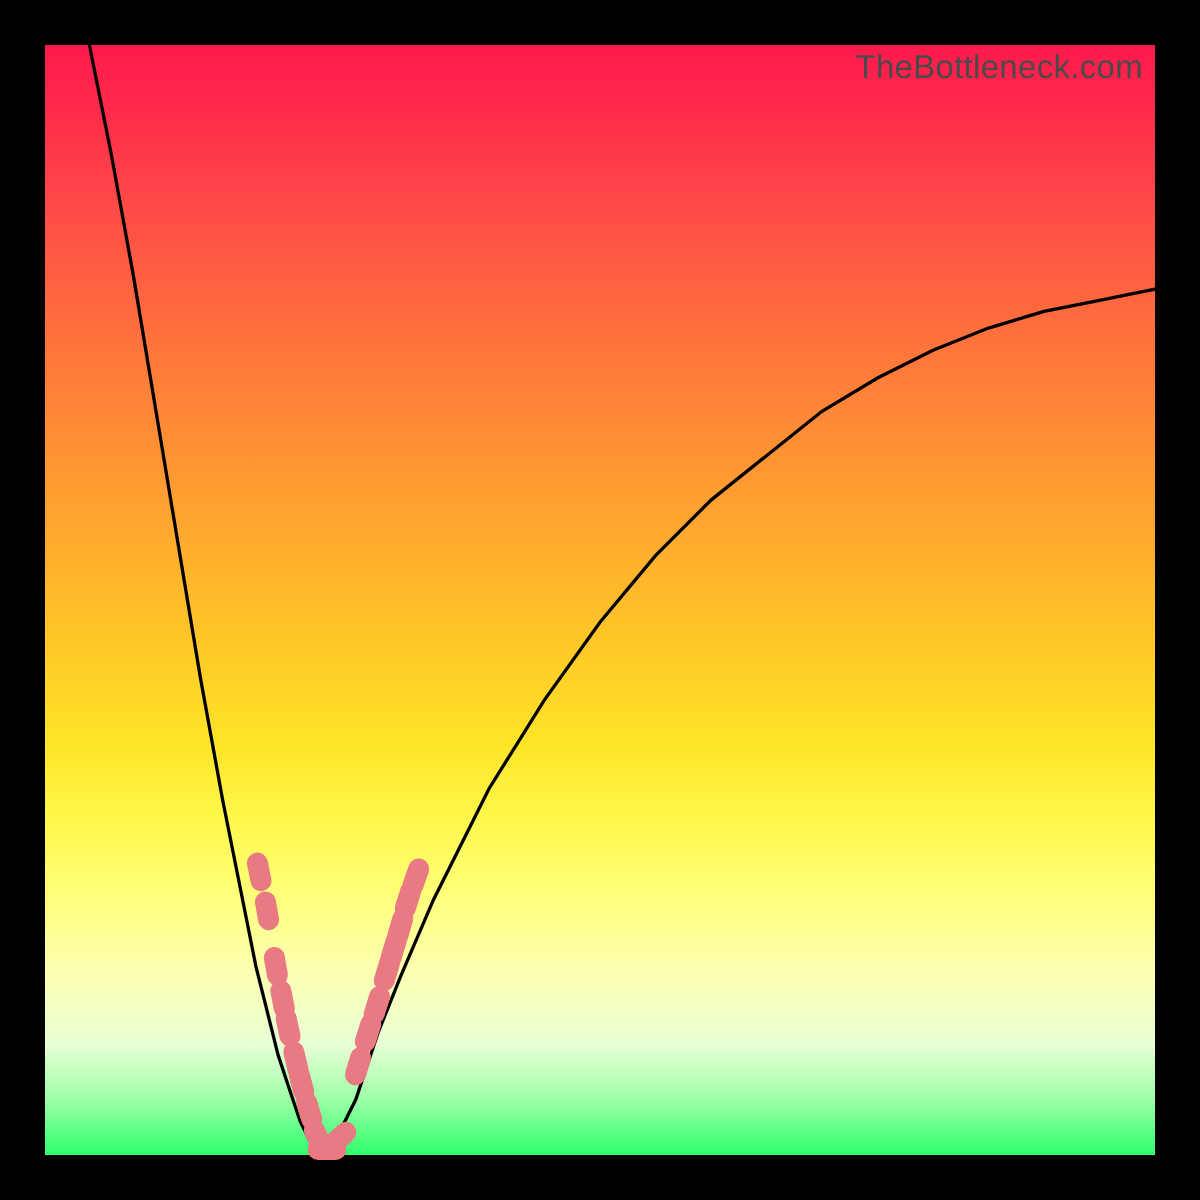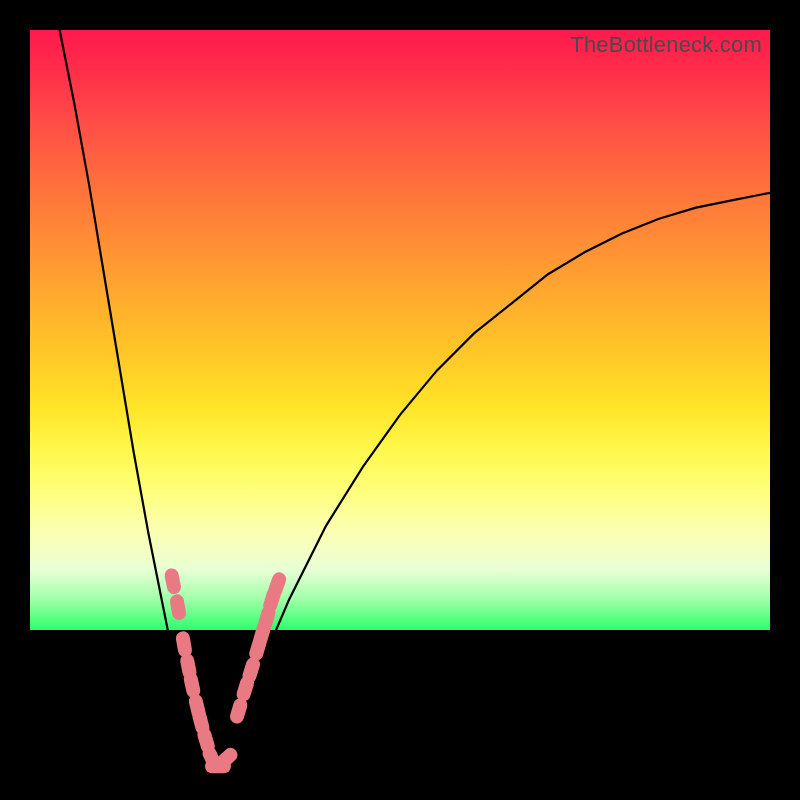--- a/index.html
+++ b/index.html
@@ -14,21 +14,21 @@
     width: 800px;
     height: 800px;
     background: #000;
     position: relative;
   }
   .plot-area {
     position: absolute;
     left: 30px;
     top: 30px;
     width: 740px;
-    height: 600px;
+    height: 740px;
     
     background: linear-gradient(to bottom,
       #ff1a4d 0%,
       #ff2b4a 6%,
       #ff4848 14%,
       #ff6a3e 24%,
       #ff8a36 34%,
       #ffa92e 44%,
       #ffc827 54%,
       #ffe528 63%,

